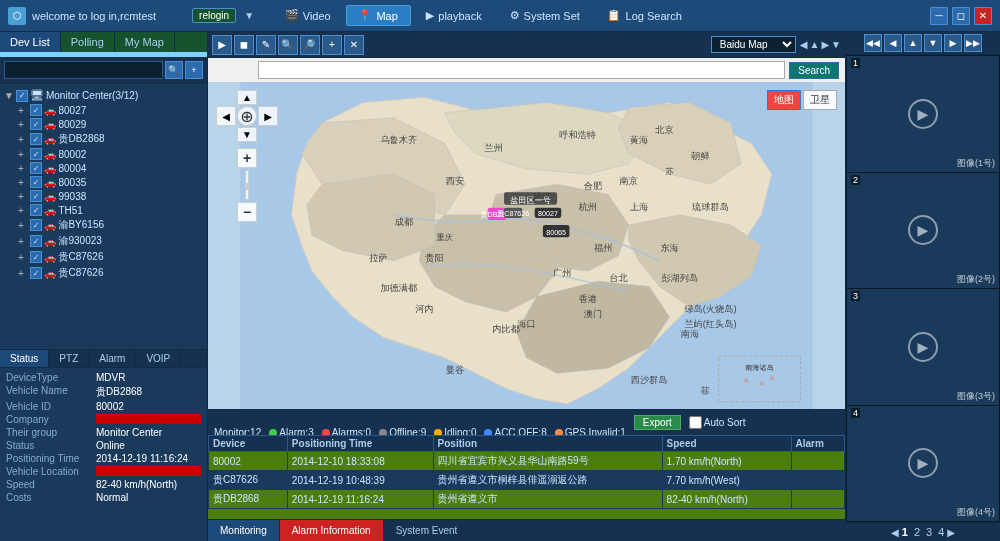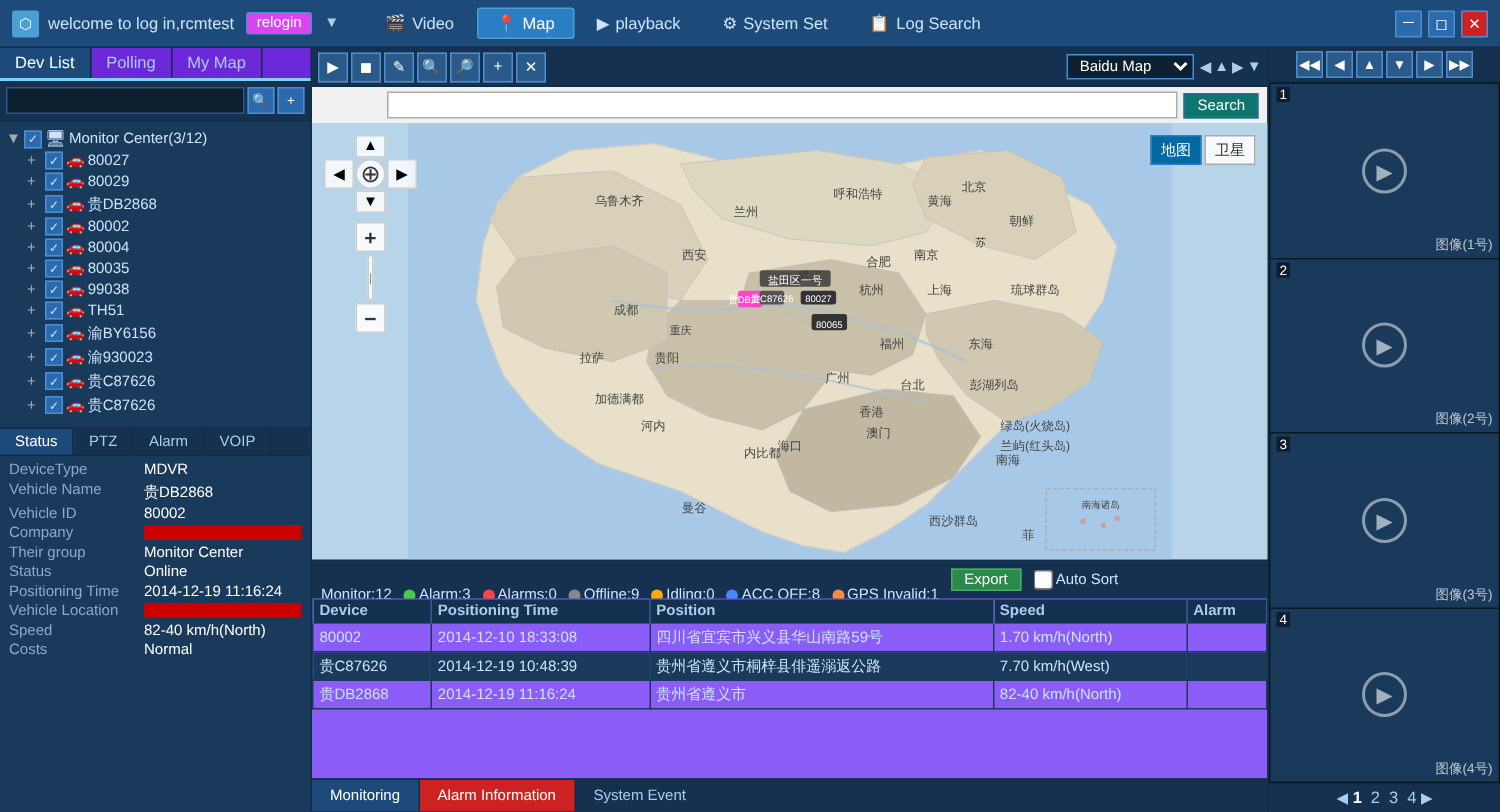--- a/index.html
+++ b/index.html
@@ -11,21 +11,21 @@
       height: 32px;
       display: flex;
       align-items: center;
       padding: 0 8px;
       gap: 8px;
       border-bottom: 1px solid #0d2d4a;
     }
     #top-bar .logo-area { display: flex; align-items: center; gap: 6px; }
     #top-bar .logo-icon { width: 18px; height: 18px; background: #4a9fd4; border-radius: 2px; display: flex; align-items: center; justify-content: center; font-size: 10px; }
     #top-bar .user-info { font-size: 11px; color: #cce4ff; }
-    #top-bar .relogin-btn { background: #d946ef; border: 1px solid #4a8fd4; color: #fff; padding: 1px 6px; font-size: 10px; cursor: pointer; border-radius: 2px; }
+    #top-bar .relogin-btn { background: #14532d; border: 1px solid #4a8fd4; color: #fff; padding: 1px 6px; font-size: 10px; cursor: pointer; border-radius: 2px; margin-left: 28px; }
     #top-bar .nav-tabs { display: flex; gap: 2px; margin-left: 10px; }
     #top-bar .nav-tab { padding: 3px 12px; font-size: 11px; color: #cce4ff; cursor: pointer; display: flex; align-items: center; gap: 4px; border: 1px solid transparent; border-radius: 2px; }
     #top-bar .nav-tab.active { background: #2a7fc4; border-color: #4a9fd4; color: #fff; }
     #top-bar .window-controls { margin-left: auto; display: flex; gap: 4px; }
     #top-bar .win-btn { width: 18px; height: 18px; background: #2a6aad; border: 1px solid #4a8fd4; color: #fff; font-size: 10px; cursor: pointer; display: flex; align-items: center; justify-content: center; border-radius: 1px; }
 
     
     #main-layout { display: flex; height: 509px; }
 
     
@@ -33,22 +33,22 @@
       width: 208px;
       background: #1a3a5c;
       border-right: 1px solid #0d2d4a;
       display: flex;
       flex-direction: column;
     }
 
     
     #left-tabs {
       display: flex;
-      background: #6d28d9;
-      border-bottom: 2px solid #7dd3fc;
+      background: #14532d;
+      border-bottom: 5px solid #7dd3fc;
     }
     .left-tab {
       padding: 4px 10px;
       font-size: 11px;
       cursor: pointer;
       color: #aaccee;
       border-right: 1px solid #0d2d4a;
     }
     .left-tab.active { background: #1e4a7a; color: #fff; }
 
@@ -96,21 +96,21 @@
       gap: 2px;
     }
     .tree-toggle { width: 10px; color: #aaa; }
     .tree-check { width: 12px; height: 12px; background: #0d2030; border: 1px solid #4a8fd4; display: inline-flex; align-items: center; justify-content: center; font-size: 8px; }
     .tree-check.checked { background: #2a6aad; }
     .tree-label { font-size: 10px; }
     .tree-children { padding-left: 14px; }
 
     
     #bottom-info {
-      height: 256px;
+      height: 192px;
       background: #1a3a5c;
       border-top: 1px solid #0d2d4a;
     }
     #info-tabs {
       display: flex;
       background: #16304f;
       border-bottom: 1px solid #0d2d4a;
     }
     .info-tab {
       padding: 3px 10px;
@@ -221,21 +221,21 @@
       gap: 2px;
     }
     .map-type-btn {
       padding: 2px 6px;
       background: rgba(255,255,255,0.9);
       border: 1px solid #aaa;
       font-size: 10px;
       cursor: pointer;
       color: #333;
     }
-    .map-type-btn.active { background: #0369a1; color: #fff; border-color: #2a7fc4; }
+    .map-type-btn.active { background: #ef4444; color: #fff; border-color: #2a7fc4; }
 
     
     #map-stats {
       height: 26px;
       background: #16304f;
       display: flex;
       align-items: center;
       padding: 0 6px;
       gap: 8px;
       border-top: 1px solid #0d2d4a;
@@ -248,22 +248,22 @@
       border: 1px solid #4aaa6a;
       color: #fff;
       padding: 1px 8px;
       font-size: 10px;
       cursor: pointer;
     }
     .auto-sort-cb { display: flex; align-items: center; gap: 2px; color: #cce4ff; font-size: 10px; }
 
     
     #data-table-area {
-      height: 120px;
-      background: #8b5cf6;
+      height: 84px;
+      background: #4d7c0f;
       overflow-y: auto;
     }
     #data-table {
       width: 100%;
       border-collapse: collapse;
       font-size: 10px;
     }
     #data-table th {
       background: #16304f;
       color: #aaccee;

